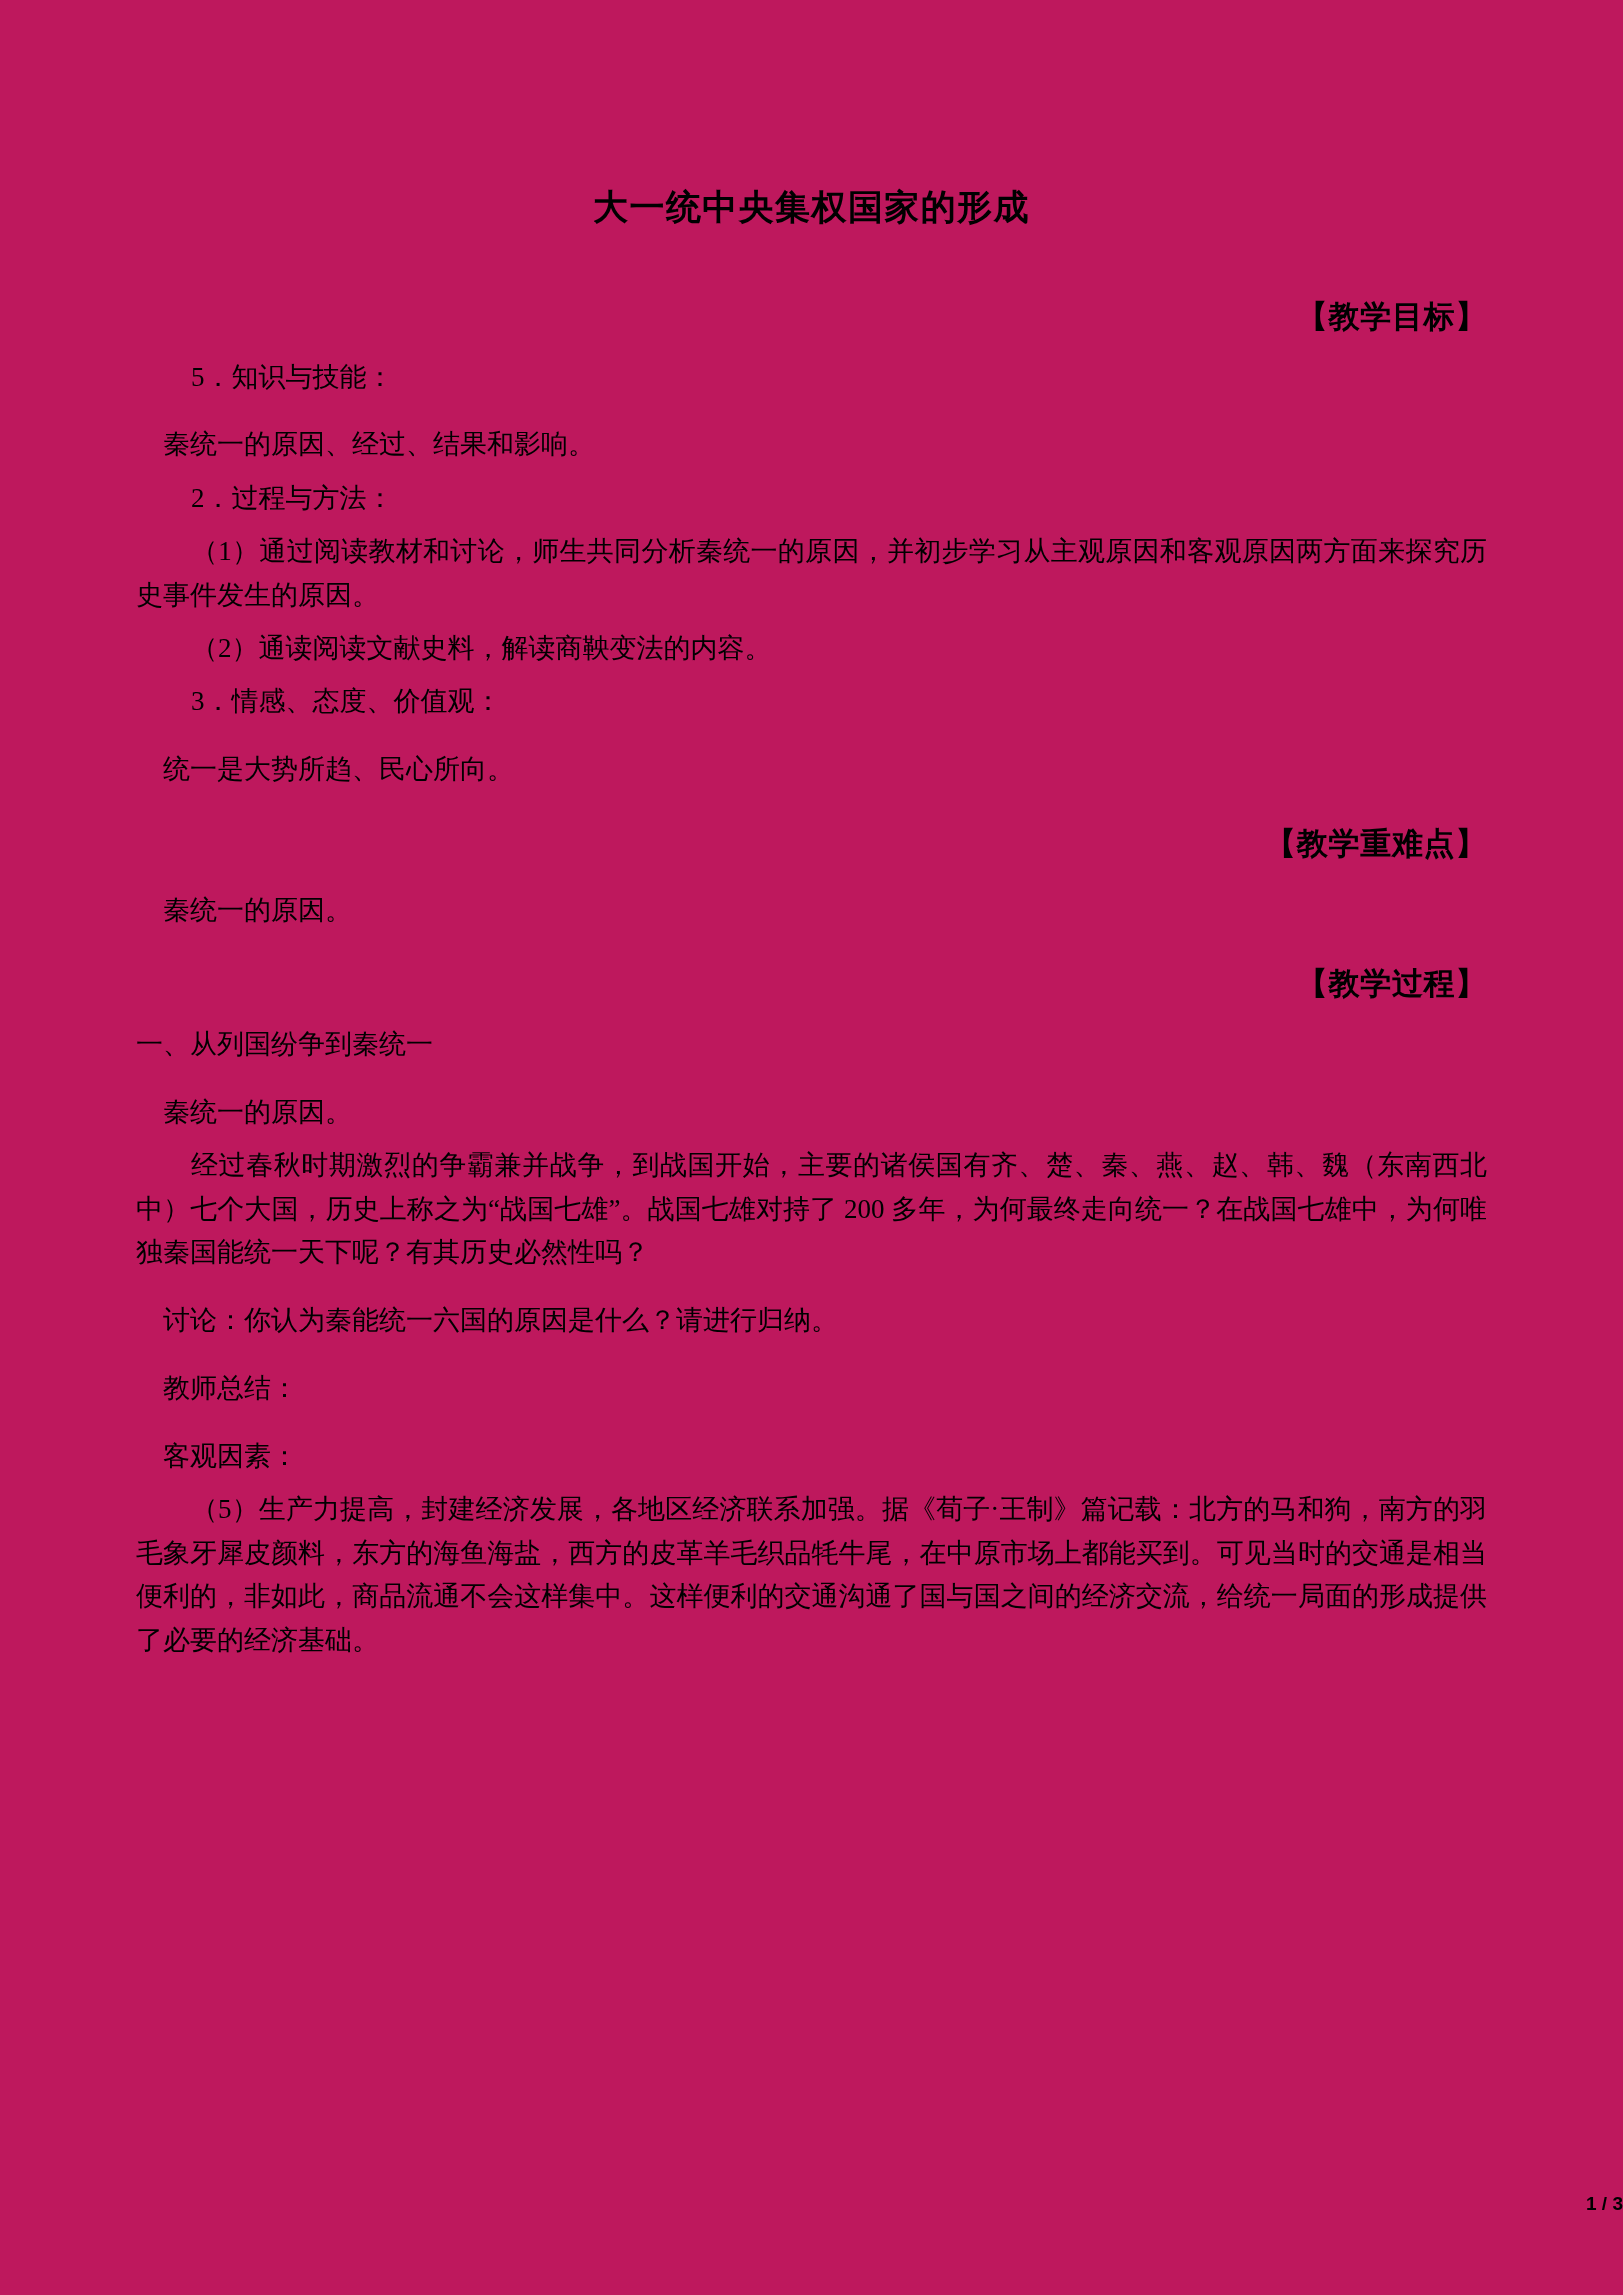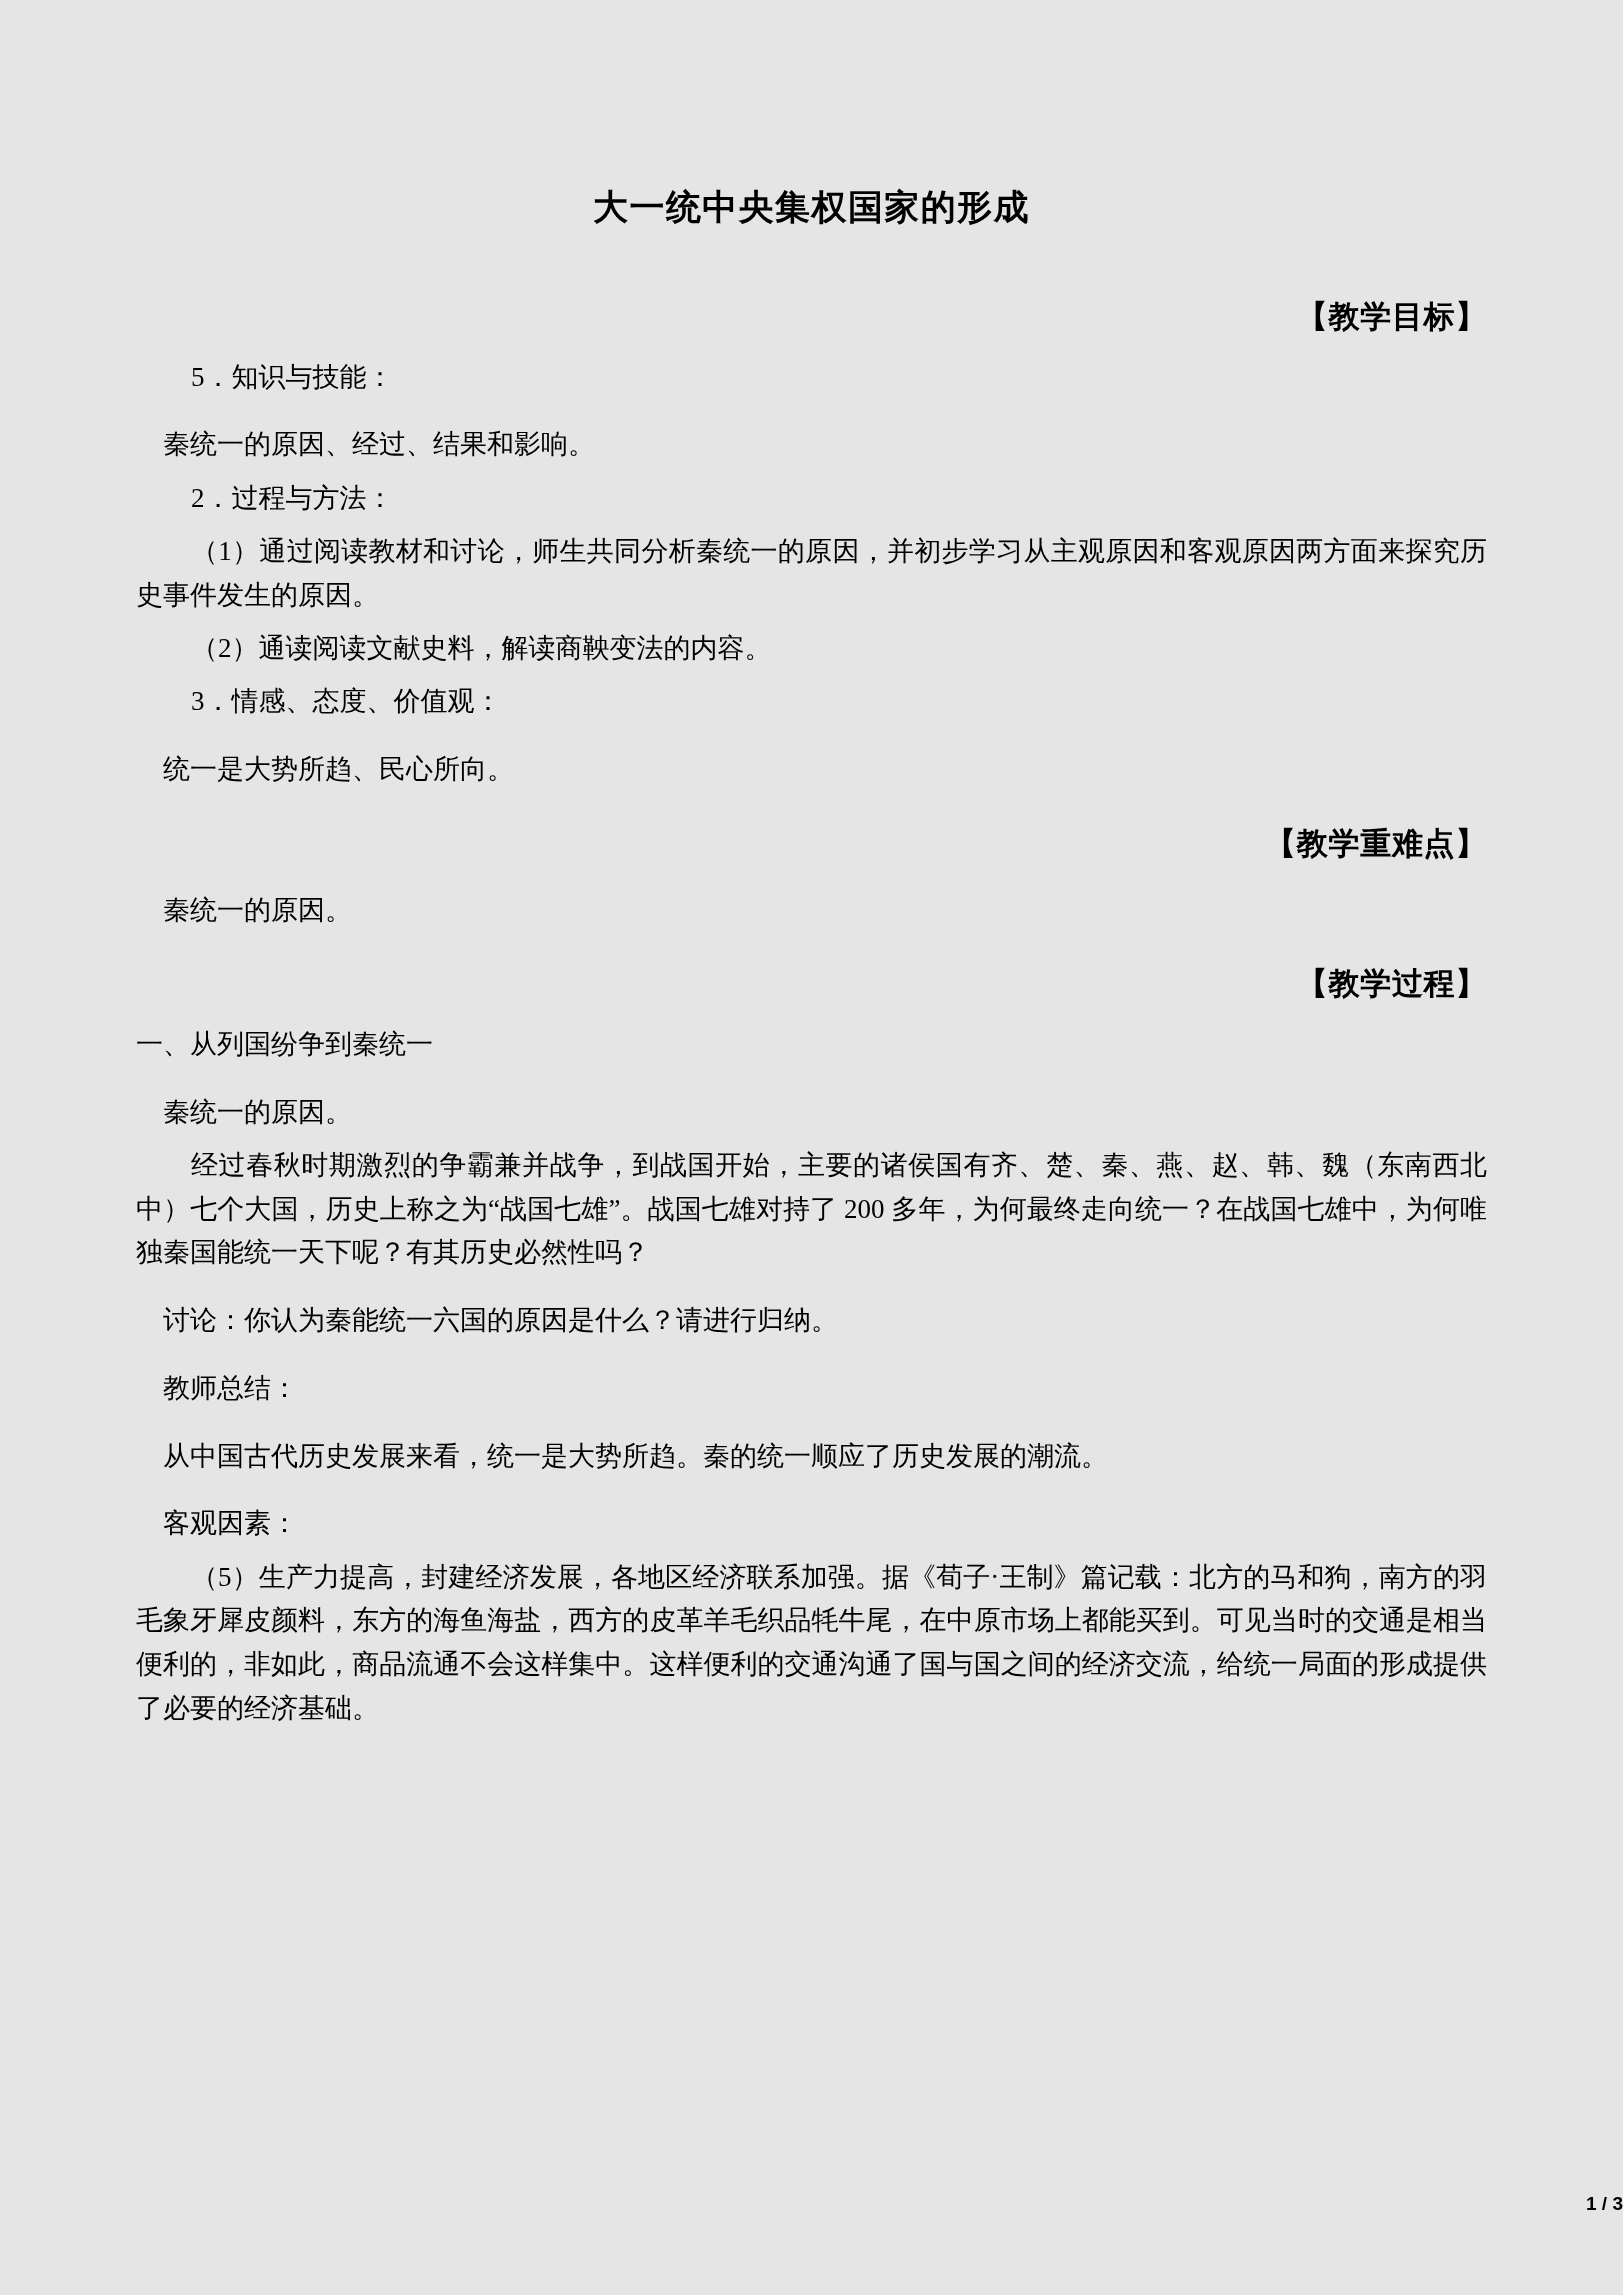--- a/index.html
+++ b/index.html
@@ -9,21 +9,21 @@
   }
   body {
     font-family: "Liberation Serif", "DejaVu Serif", serif;
     color: #000000;
   }
   .page {
     position: relative;
     width: 1623px;
     height: 2295px;
     margin: 0 auto;
-    background: #e5e5e5;
+    background: #be185d;
     box-sizing: border-box;
     padding: 184px 136px 82px 136px;
   }
   .doc-title {
     text-align: center;
     font-size: 35px;
     font-weight: bold;
     letter-spacing: 1.4px;
     margin: 0 0 65px 0;
     font-family: "Liberation Sans", "DejaVu Sans", sans-serif;
@@ -82,19 +82,18 @@
 
   <div class="section-head">【教学重难点】</div>
   <p class="para indent-half">秦统一的原因。</p>
 
   <div class="section-head">【教学过程】</div>
   <p class="para noindent">一、从列国纷争到秦统一</p>
   <p class="para indent-half">秦统一的原因。</p>
   <p class="para indent">经过春秋时期激烈的争霸兼并战争，到战国开始，主要的诸侯国有齐、楚、秦、燕、赵、韩、魏（东南西北中）七个大国，历史上称之为“战国七雄”。战国七雄对持了 200 多年，为何最终走向统一？在战国七雄中，为何唯独秦国能统一天下呢？有其历史必然性吗？</p>
   <p class="para indent-half">讨论：你认为秦能统一六国的原因是什么？请进行归纳。</p>
   <p class="para indent-half">教师总结：</p>
-  <p class="para indent-half">从中国古代历史发展来看，统一是大势所趋。秦的统一顺应了历史发展的潮流。</p>
   <p class="para indent-half">客观因素：</p>
   <p class="para indent">（5）生产力提高，封建经济发展，各地区经济联系加强。据《荀子·王制》篇记载：北方的马和狗，南方的羽毛象牙犀皮颜料，东方的海鱼海盐，西方的皮革羊毛织品牦牛尾，在中原市场上都能买到。可见当时的交通是相当便利的，非如此，商品流通不会这样集中。这样便利的交通沟通了国与国之间的经济交流，给统一局面的形成提供了必要的经济基础。</p>
 
   <div class="footer">1 / 3</div>
 </div>
 
 
 </body></html>

